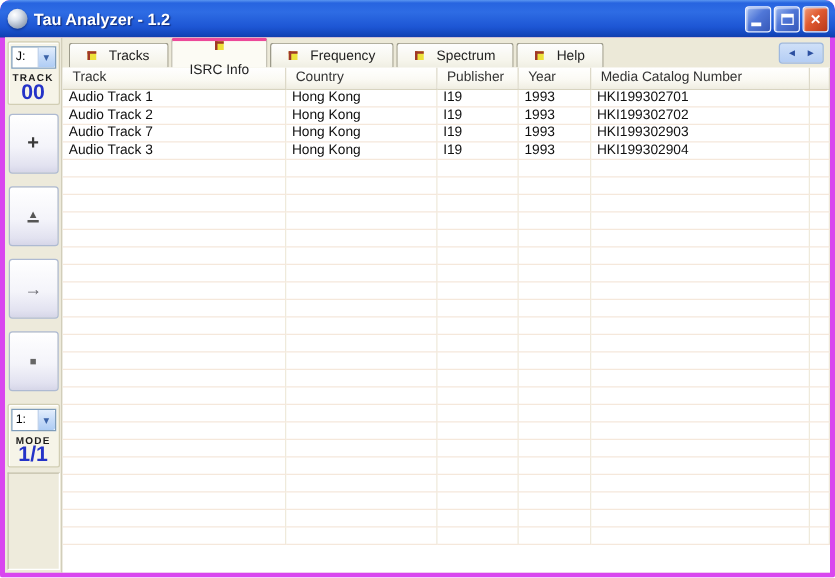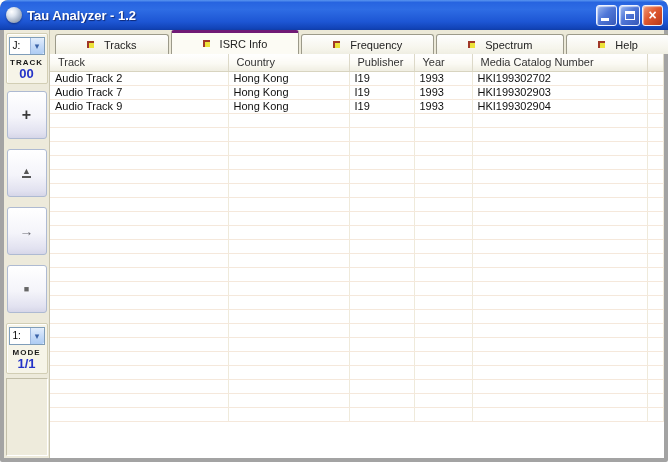--- a/index.html
+++ b/index.html
@@ -1,21 +1,21 @@
 <!DOCTYPE html>
 <html><head>
 <meta charset="utf-8">
 <style>
   * { margin:0; padding:0; box-sizing:border-box; }
   html,body { background:#ffffff; }
   body { font-family:"Liberation Sans", sans-serif; }
 
   .window{
     position:relative; width:668px; height:462px;
-    background:#a3a3a3;
+    background:#d946ef;
     border-radius:8px 8px 2px 2px;
     padding:0 4px 4px;
     overflow:hidden;
   }
 
   
   .titlebar{
     height:30px; margin:0 -4px; padding:0 5px 0 6px;
     border-radius:7px 7px 0 0;
     background:linear-gradient(180deg,#5a96f0 0%,#2764e0 8%,#2e6ce4 32%,#1d56d4 72%,#1244b8 94%,#0f3da8 100%);
@@ -71,21 +71,21 @@
     display:flex; width:36px; height:18px; margin:0 auto;
     background:#fff; border:1px solid #7F9DB9; align-items:stretch;
   }
   .combo-text{ flex:1; font-size:10px; line-height:16px; text-align:left; padding-left:3px; color:#000; }
   .combo-btn{
     width:14px; background:linear-gradient(180deg,#E3EEFD 0%,#C6DBF8 50%,#AECCF4 100%);
     border-left:1px solid #9DB8E0; border-radius:0 2px 2px 0;
     color:#3B63A8; font-size:9px; line-height:16px; text-align:center;
   }
   .caps-label{ font-size:8px; font-weight:bold; letter-spacing:1px; color:#1a1a1a; margin-top:3px; }
-  .blue-value{ font-size:13px; font-weight:bold; color:#2433C8; line-height:14px; }
+  .blue-value{ font-size:17px; font-weight:bold; color:#2433C8; line-height:14px; }
 
   .side-btn{
     width:40px; height:48px; margin-top:10px;
     background:linear-gradient(180deg,#FFFFFF 0%,#F4F4FA 55%,#E2E2F0 88%,#D6D6E8 100%);
     border:1px solid #AEBAD2; border-radius:3px;
     display:flex; align-items:center; justify-content:center;
     cursor:default;
   }
   .side-btn.first{ margin-top:7px; }
   .glyph-add{ font-size:16px; font-weight:bold; color:#3a3a3a; line-height:16px; }
@@ -100,30 +100,30 @@
 
   
   .main{ flex:1; min-width:0; display:flex; flex-direction:column; }
 
   .tabstrip{
     height:24px; flex:0 0 auto; background:#ECE9D8;
     display:flex; align-items:flex-end; padding-left:5px;
   }
   .tab{
     height:20px; display:flex; align-items:center; justify-content:space-between; gap:10px;
-    padding:0 31px; margin-right:2px;
+    padding:0 14px; margin-right:2px;
     background:linear-gradient(180deg,#FEFEFE 0%,#F6F5EC 70%,#EFEEE2 100%);
     border:1px solid #9C9A8A; border-bottom:none;
     border-radius:3px 3px 0 0;
     font-size:11px; color:#222; white-space:nowrap; cursor:default;
   }
   .tab.active{
     height:24px; background:#FCFBF4;
-    border-top:3px solid #701a75;
-    position:relative; z-index:2;
+    border-top:3px solid #ec4899;
+    position:relative; z-index:2;flex-direction:column;
   }
   .tabflag{
     width:7px; height:7px; flex:0 0 auto;
     background:#EDE23A;
     border-top:2px solid #A03828; border-left:2px solid #A03828;
   }
   .tab-scroller{
     margin-left:auto; margin-right:5px; margin-bottom:3px;
     height:17px; display:flex; align-items:center;
     background:linear-gradient(180deg,#CFE0F8,#B4CDF4);
@@ -259,37 +259,45 @@
                 <th>Track</th>
                 <th>Country</th>
                 <th>Publisher</th>
                 <th>Year</th>
                 <th>Media Catalog Number</th>
                 <th></th>
               </tr>
             </thead>
           <tbody>
               <tr>
+                <td>Audio Track 1</td>
+                <td>Hong Kong</td>
+                <td>I19</td>
+                <td>1993</td>
+                <td>HKI199302701</td>
+                <td></td>
+              </tr>
+              <tr>
                 <td>Audio Track 2</td>
                 <td>Hong Kong</td>
                 <td>I19</td>
                 <td>1993</td>
                 <td>HKI199302702</td>
                 <td></td>
               </tr>
               <tr>
                 <td>Audio Track 7</td>
                 <td>Hong Kong</td>
                 <td>I19</td>
                 <td>1993</td>
                 <td>HKI199302903</td>
                 <td></td>
               </tr>
               <tr>
-                <td>Audio Track 9</td>
+                <td>Audio Track 3</td>
                 <td>Hong Kong</td>
                 <td>I19</td>
                 <td>1993</td>
                 <td>HKI199302904</td>
                 <td></td>
               </tr>
               <tr>
                 <td></td>
                 <td></td>
                 <td></td>

